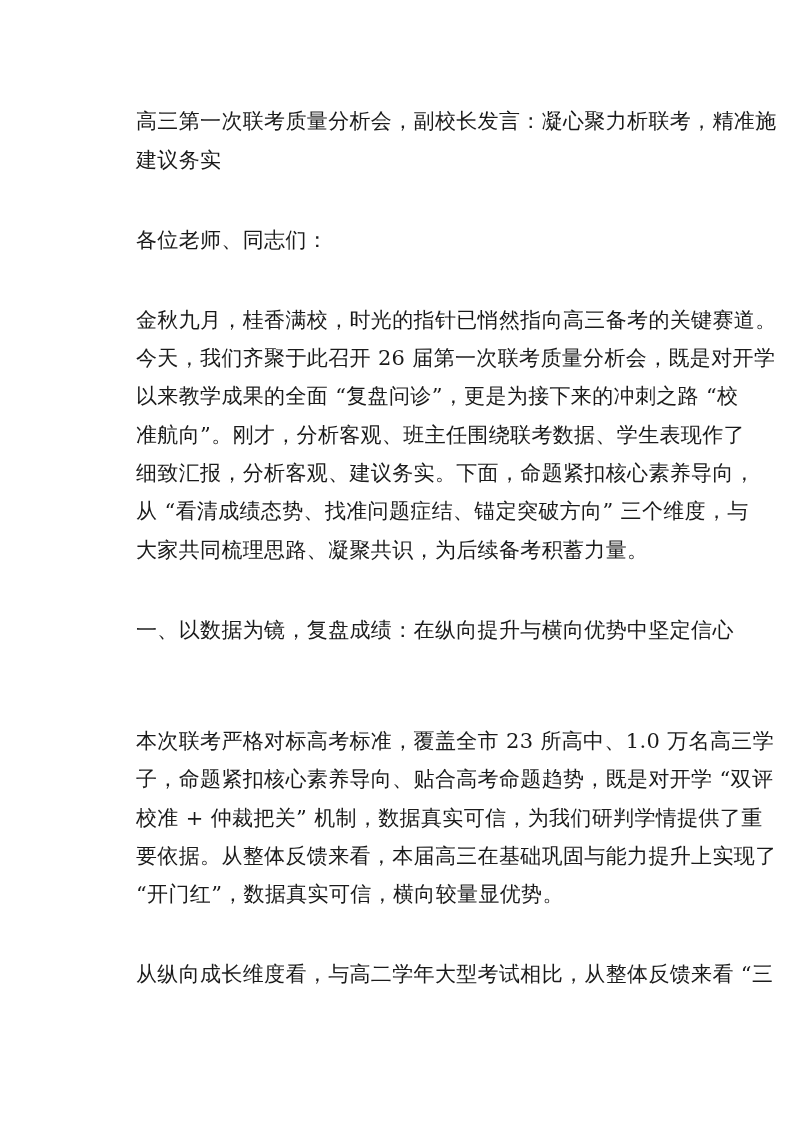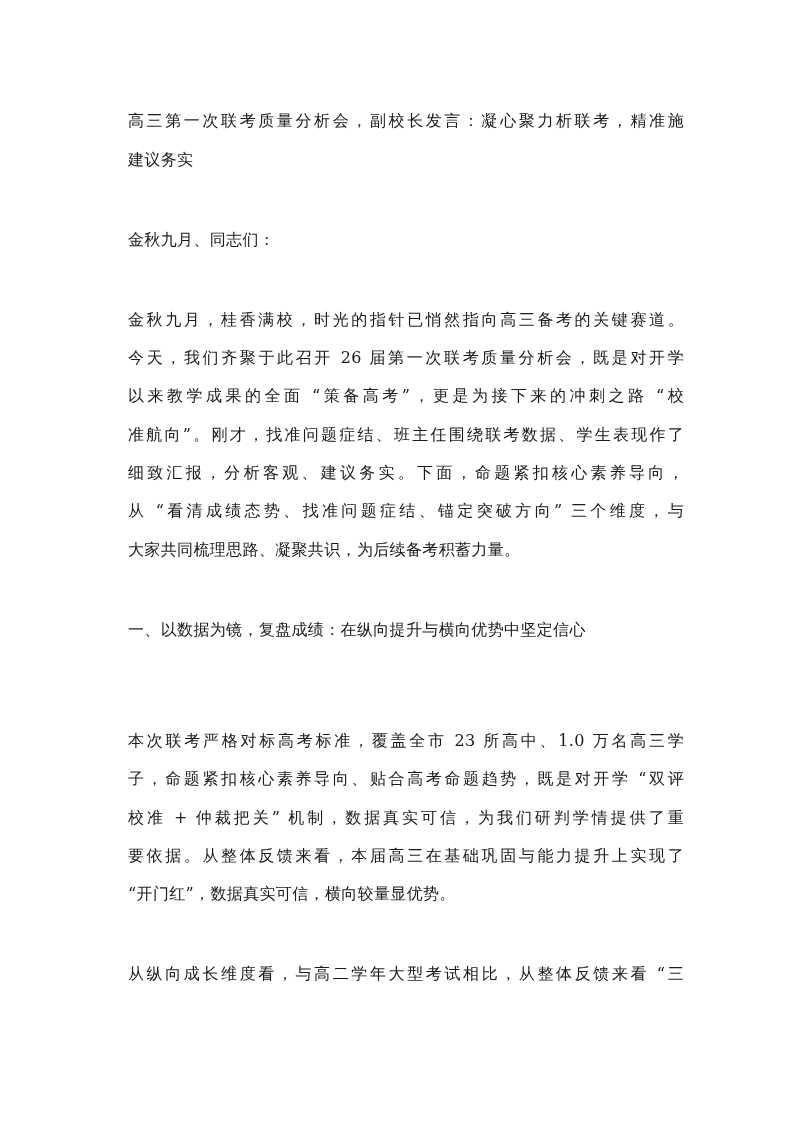--- a/index.html
+++ b/index.html
@@ -16,46 +16,46 @@
       color: #1a1a1a;
     }
     .page {
       position: absolute;
       left: 120px;
       top: 0;
       width: 556px;
     }
     .line {
       position: absolute;
-      left: 8px;
+      left: 16px;
       white-space: nowrap;
-      font-size: 16px;
+      font-size: 21px;
       line-height: 22px;
       letter-spacing: 0.35px;
     }
     .just {
       width: 556px;
       text-align: justify;
       text-align-last: justify;
     }
   </style>
 </head>
 <body>
 
 <div class="page">
 
   <div class="line just" style="top:110px">高三第一次联考质量分析会，副校长发言：凝心聚力析联考，精准施</div>
   <div class="line" style="top:149px">建议务实</div>
 
-  <div class="line" style="top:229px">金秋九月、同志们：</div>
+  <div class="line" style="top:229px">各位老师、同志们：</div>
 
   <div class="line just" style="top:309px">金秋九月，桂香满校，时光的指针已悄然指向高三备考的关键赛道。</div>
   <div class="line just" style="top:347px">今天，我们齐聚于此召开 26 届第一次联考质量分析会，既是对开学</div>
-  <div class="line just" style="top:385px">以来教学成果的全面 “策备高考”，更是为接下来的冲刺之路 “校</div>
-  <div class="line just" style="top:424px">准航向”。刚才，找准问题症结、班主任围绕联考数据、学生表现作了</div>
+  <div class="line just" style="top:385px">以来教学成果的全面 “复盘问诊”，更是为接下来的冲刺之路 “校</div>
+  <div class="line just" style="top:424px">准航向”。刚才，分析客观、班主任围绕联考数据、学生表现作了</div>
   <div class="line just" style="top:462px">细致汇报，分析客观、建议务实。下面，命题紧扣核心素养导向，</div>
   <div class="line just" style="top:500px">从 “看清成绩态势、找准问题症结、锚定突破方向” 三个维度，与</div>
   <div class="line" style="top:539px">大家共同梳理思路、凝聚共识，为后续备考积蓄力量。</div>
 
   <div class="line" style="top:619px">一、以数据为镜，复盘成绩：在纵向提升与横向优势中坚定信心</div>
 
   <div class="line just" style="top:730px">本次联考严格对标高考标准，覆盖全市 23 所高中、1.0 万名高三学</div>
   <div class="line just" style="top:768px">子，命题紧扣核心素养导向、贴合高考命题趋势，既是对开学 “双评</div>
   <div class="line just" style="top:807px">校准 + 仲裁把关” 机制，数据真实可信，为我们研判学情提供了重</div>
   <div class="line just" style="top:845px">要依据。从整体反馈来看，本届高三在基础巩固与能力提升上实现了</div>

